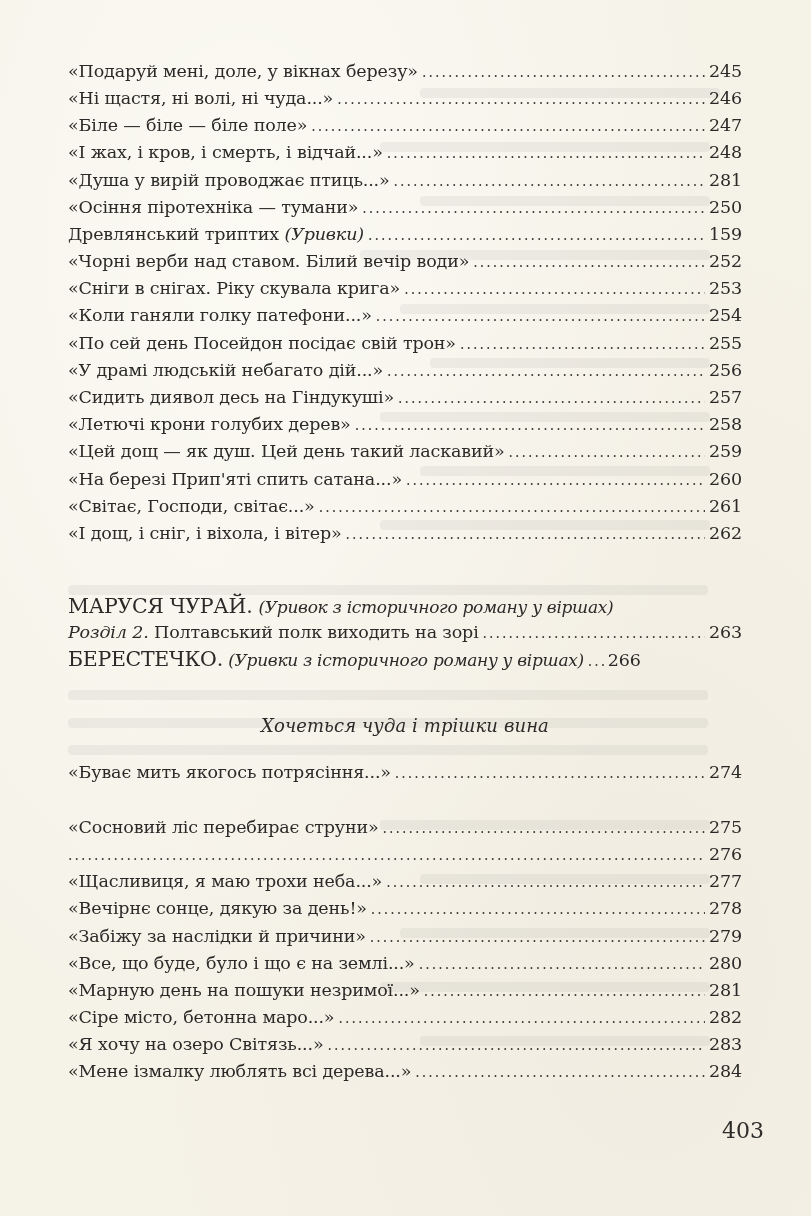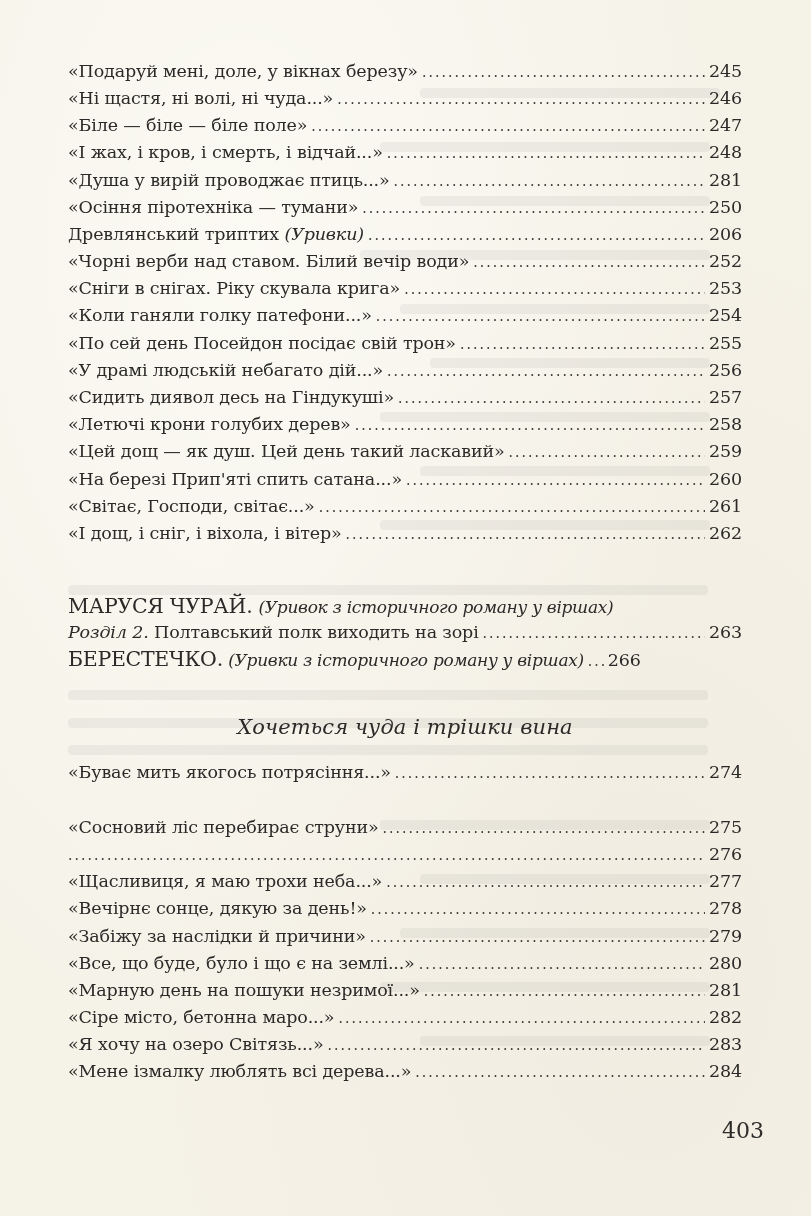--- a/index.html
+++ b/index.html
@@ -104,21 +104,21 @@
     .row.big .leader {
       flex: 0 0 auto;
       width: 16px;
     }
     .heading {
       position: absolute;
       left: 0;
       width: 674px;
       text-align: center;
       font-style: italic;
-      font-size: 21px;
+      font-size: 18px;
       letter-spacing: 0.1px;
     }
     .folio {
       position: absolute;
       left: 722px;
       top: 1118px;
       font-size: 22px;
       color: #2e2d2b;
     }
   </style>
@@ -176,21 +176,21 @@
     <span class="page">281</span>
   </div>
   <div class="row" style="top:197px">
     <span class="title">«Осіння піротехніка — тумани»</span>
     <span class="leader"></span>
     <span class="page">250</span>
   </div>
   <div class="row" style="top:224px">
     <span class="title"><span>Древлянський триптих</span> <em>(Уривки)</em></span>
     <span class="leader"></span>
-    <span class="page">206</span>
+    <span class="page">159</span>
   </div>
   <div class="row" style="top:251px">
     <span class="title">«Чорні верби над ставом. Білий вечір води»</span>
     <span class="leader"></span>
     <span class="page">252</span>
   </div>
   <div class="row" style="top:278px">
     <span class="title">«Сніги в снігах. Ріку скувала крига»</span>
     <span class="leader"></span>
     <span class="page">253</span>

